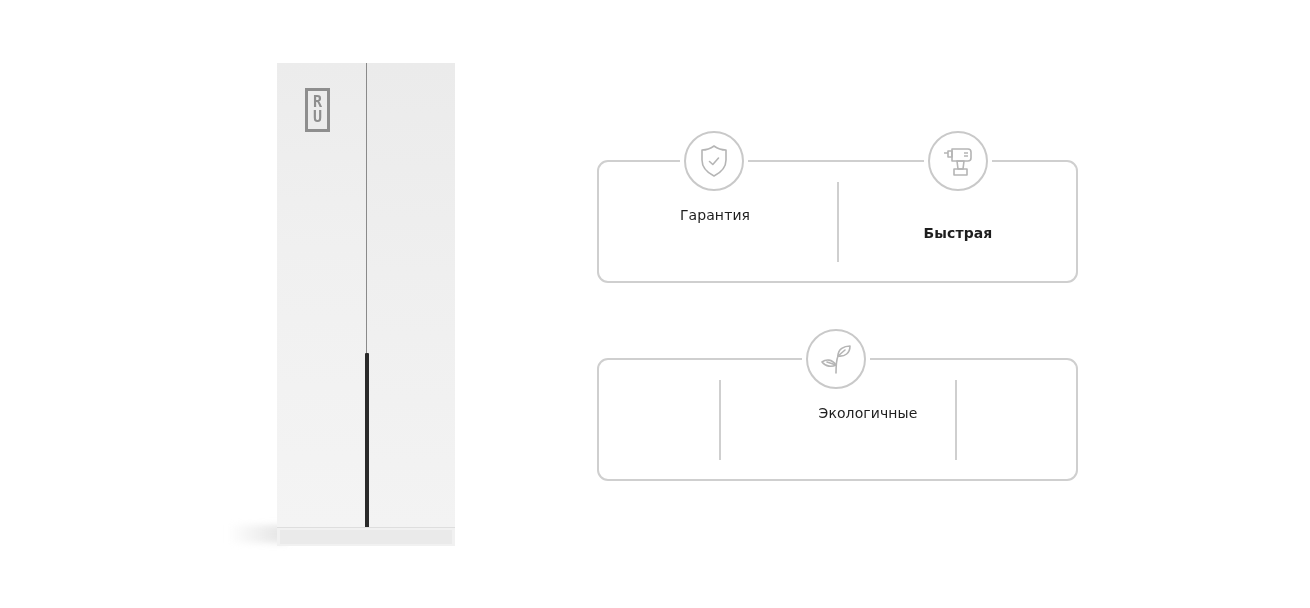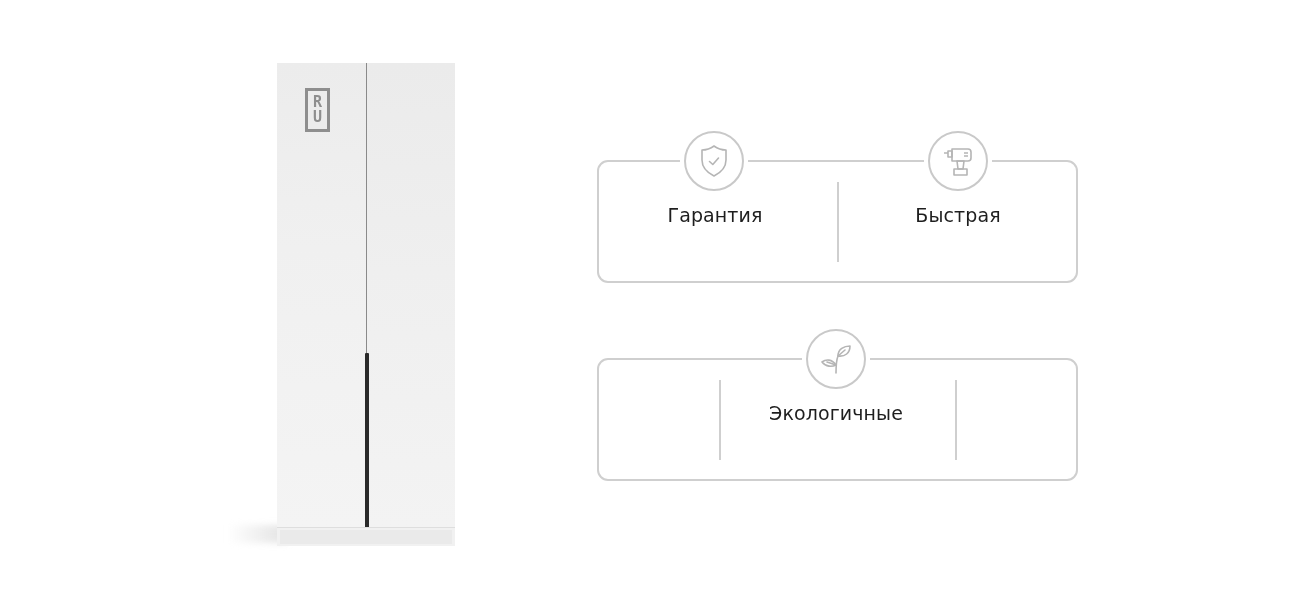--- a/index.html
+++ b/index.html
@@ -47,21 +47,21 @@
     .icon-circle {
       position: absolute; width: 60px; height: 60px; border-radius: 50%;
       border: 2px solid #c9c9c9; box-sizing: border-box; background: #fff;
       display: flex; align-items: center; justify-content: center;
     }
     .icon-circle::before {
       content: ""; position: absolute; left: -12px; right: -12px; top: 26px; height: 8px; background: #fff; z-index: -1;
     }
     .gap-mask { position: absolute; height: 6px; background: #fff; }
     .label {
-      position: absolute; text-align: center; font-size: 19px; line-height: 27px; color: #1e1e1e;
+      position: absolute; text-align: center; font-size: 14px; line-height: 27px; color: #1e1e1e;
       font-family: "DejaVu Sans", sans-serif; font-weight: normal; letter-spacing: 0.1px;
     }
   </style>
 </head>
 <body>
 
 <div class="wardrobe">
   <div class="shadow"></div>
   <div class="door left"></div>
   <div class="door right"></div>
@@ -93,34 +93,34 @@
     <path d="M10 5 L26 5 C28 5 29 6 29 8 L29 14 C29 16 28 17 26 17 L10 17 Z"></path>
     <path d="M15 17 L22 17 L21 25 L16 25 Z"></path>
     <path d="M12 25 L25 25 L25 31 L12 31 Z"></path>
     <path d="M22 9 L26 9 M22 12 L26 12"></path>
   </svg>
 </div>
 
 <div class="label" style="left:620px; top:202px; width:190px;">
   <div>Гарантия</div>
 </div>
-<div class="label" style="left:863px; top:202px; width:190px;">
+<div class="label" style="left:863px; top:220px; width:190px;font-weight:bold;">
   <div>Быстрая</div>
 </div>
 
 <div class="fbox bottom">
   <div class="divider" style="left:120px;"></div>
   <div class="divider" style="left:356px;"></div>
 </div>
 <div class="gap-mask" style="left:802px; top:356px; width:68px;"></div>
 
 <div class="icon-circle" style="left:806px; top:329px;">
   <svg width="34" height="32" viewBox="0 0 34 32" fill="none" stroke="#b5b5b5" stroke-width="1.6" stroke-linejoin="round" stroke-linecap="round">
     <path d="M17 30 C17 24 17 18 19 13"></path>
     <path d="M19 13 C19 6 25 3 31 3 C31 10 26 14 19 13 Z"></path>
     <path d="M17 22 C13 16 7 16 3 19 C7 24 13 24 17 22 Z"></path>
     <path d="M19 13 L26 7 M17 22 L8 19"></path>
   </svg>
 </div>
 
-<div class="label" style="left:741px; top:400px; width:190px;">
+<div class="label" style="left:773px; top:400px; width:190px;">
   <div>Экологичные</div>
 </div>
 
 </body></html>

